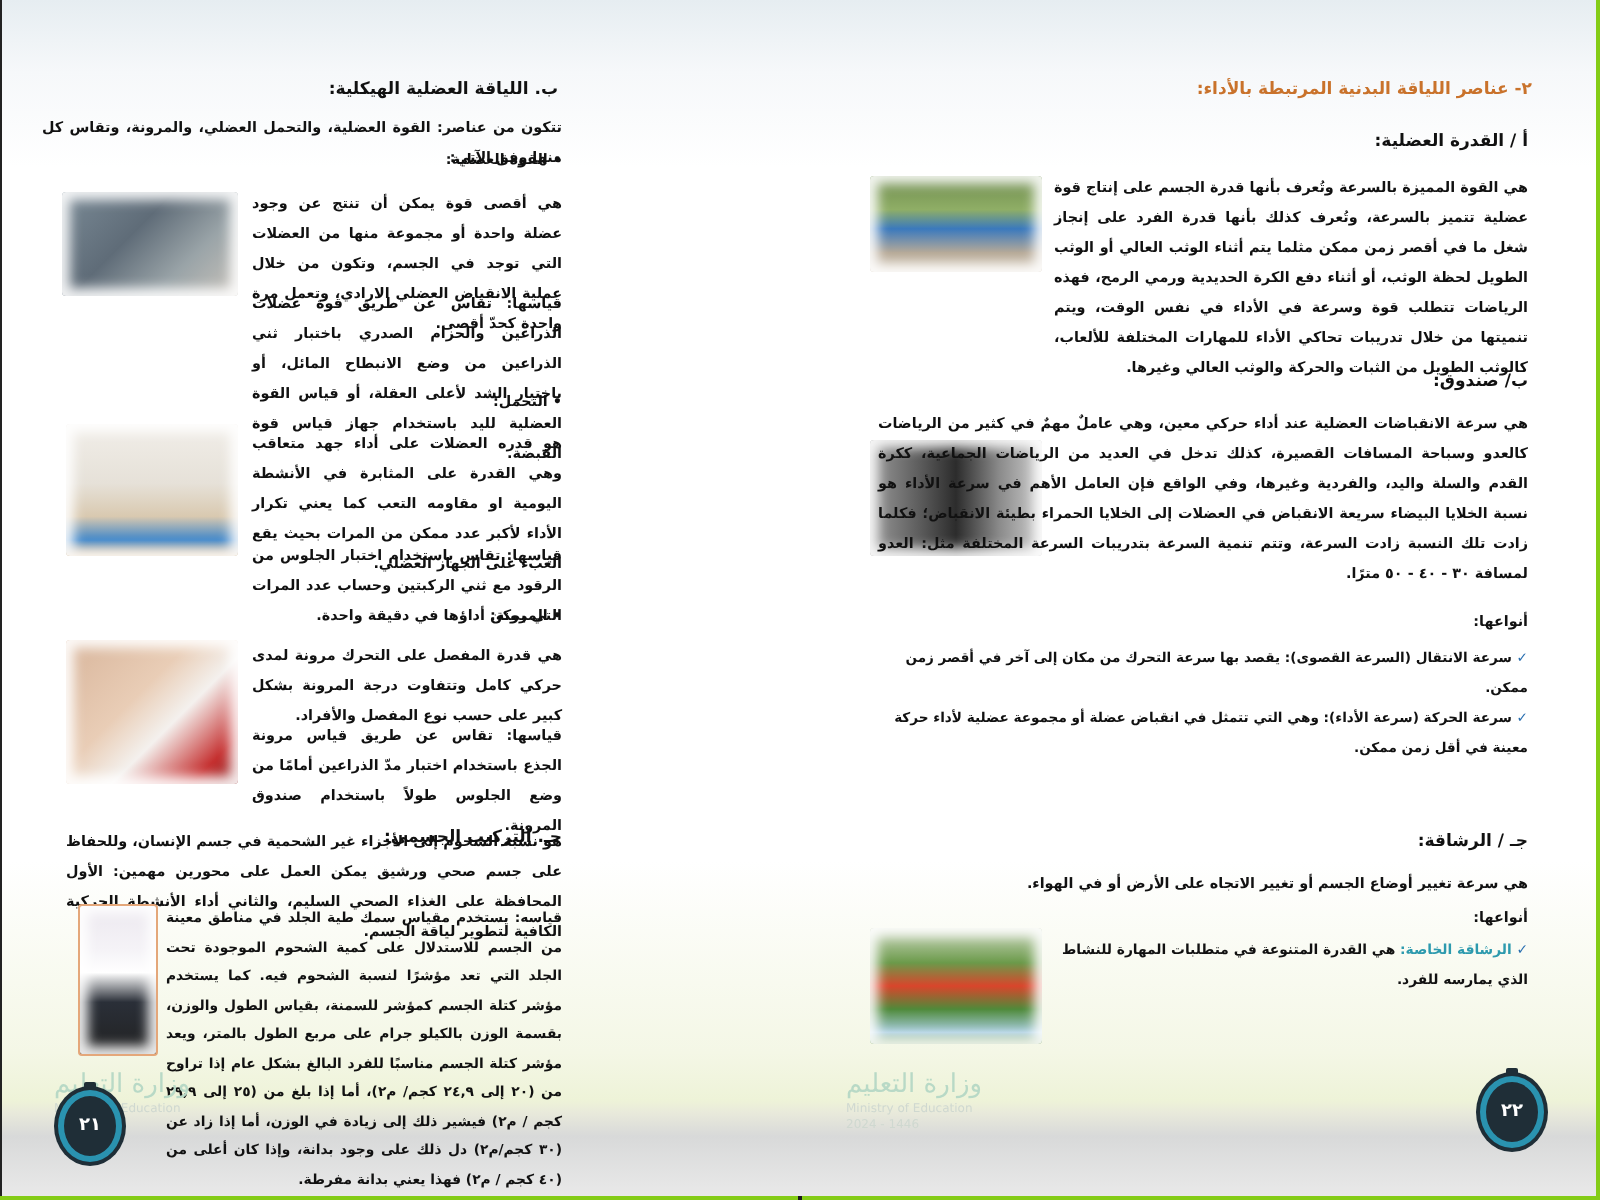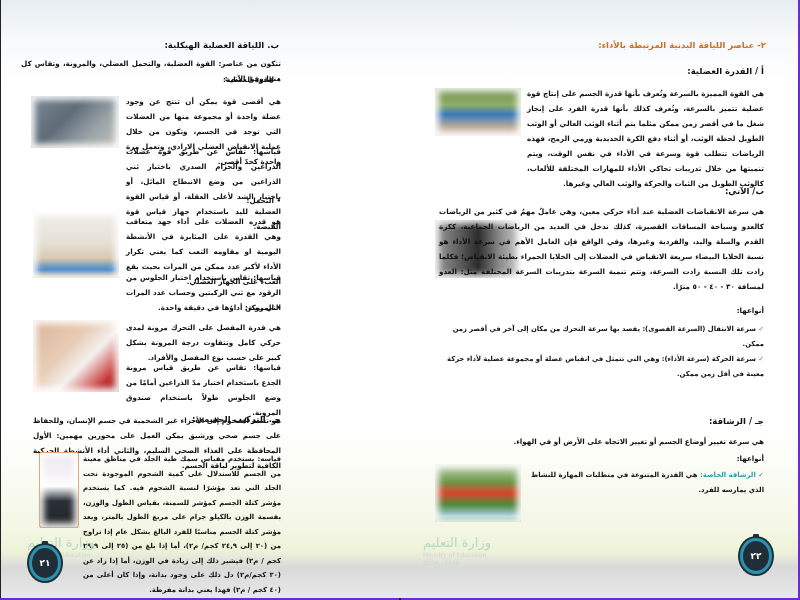--- a/index.html
+++ b/index.html
@@ -1,18 +1,18 @@
 <!DOCTYPE html>
 <html><head>
 <meta charset="utf-8">
 <style>
   * { box-sizing: border-box; margin: 0; padding: 0; }
   html, body { width: 800px; height: 600px; overflow: hidden; background: #1a1a1a; }
   body { font-family: "DejaVu Sans", sans-serif; }
-  .spread { position: relative; width: 800px; height: 600px; display: flex; background: #6d28d9; }
+  .spread { position: relative; width: 800px; height: 600px; display: flex; background: #84cc16; }
   .page {
     position: relative; width: 399px; height: 598px; margin-top: 0;
     background: linear-gradient(to bottom, #e6edf1 0%, #f6f8fa 6%, #ffffff 14%, #ffffff 72%, #f4f7e6 88%, #eef3d8 92%, #e9eadb 93%, #d8d9d9 95%, #e9e9e9 100%);
     overflow: hidden;
   }
   .page.left { border-left: 1px solid #222; }
   .page.right { margin-left: 0; }
   .page-inner { position: absolute; left: 0; right: 0; top: 0; bottom: 0; direction: rtl; }
   .text { position: absolute; font-size: 7.2px; line-height: 15px; color: #111; text-align: justify; direction: rtl; font-weight: bold; }
   .h-orange { color: #c9722b; font-weight: bold; font-size: 8.5px; position: absolute; direction: rtl; }
@@ -79,21 +79,21 @@
   <div class="gutter"></div>
 
   <div class="page right">
     <div class="page-inner">
       <div class="h-orange" style="right:32px; top:40px;">٢- عناصر اللياقة البدنية المرتبطة بالأداء:</div>
 
       <div class="h-black" style="right:34px; top:66px;">أ / القدرة العضلية:</div>
       <div class="photo" style="left:36px; top:88px; width:86px; height:48px; background:linear-gradient(to bottom,#6e8b4d 0%,#8fae66 35%,#3a79bd 55%,#b7aa98 80%,#d6cbbb 100%);"></div>
       <div class="text" style="right:34px; left:128px; top:86px;">هي القوة المميزة بالسرعة وتُعرف بأنها قدرة الجسم على إنتاج قوة عضلية تتميز بالسرعة، وتُعرف كذلك بأنها قدرة الفرد على إنجاز شغل ما في أقصر زمن ممكن مثلما يتم أثناء الوثب العالي أو الوثب الطويل لحظة الوثب، أو أثناء دفع الكرة الحديدية ورمي الرمح، فهذه الرياضات تتطلب قوة وسرعة في الأداء في نفس الوقت، ويتم تنميتها من خلال تدريبات تحاكي الأداء للمهارات المختلفة للألعاب، كالوثب الطويل من الثبات والحركة والوثب العالي وغيرها.</div>
 
-      <div class="h-black" style="right:34px; top:186px;">ب/ الآتي:</div>
+      <div class="h-black" style="right:34px; top:186px;">ب/ صندوق:</div>
       <div class="photo" style="left:36px; top:220px; width:86px; height:58px; background:linear-gradient(90deg,#9a9a9a 0%,#5a5a5a 30%,#2c2c2c 50%,#8a8a8a 75%,#cfcfcf 100%);"></div>
       <div class="text" style="right:34px; left:40px; top:204px;">هي سرعة الانقباضات العضلية عند أداء حركي معين، وهي عاملٌ مهمٌ في كثير من الرياضات كالعدو وسباحة المسافات القصيرة، كذلك تدخل في العديد من الرياضات الجماعية، ككرة القدم والسلة واليد، والفردية وغيرها، وفي الواقع فإن العامل الأهم في سرعة الأداء هو نسبة الخلايا البيضاء سريعة الانقباض في العضلات إلى الخلايا الحمراء بطيئة الانقباض؛ فكلما زادت تلك النسبة زادت السرعة، وتتم تنمية السرعة بتدريبات السرعة المختلفة مثل: العدو لمسافة ٣٠ - ٤٠ - ٥٠ مترًا.</div>
 
       <div class="bullet-label" style="right:34px; top:306px;">أنواعها:</div>
       <div class="list" style="right:34px; left:34px; top:322px;">
         <span class="list-item"><span class="check">✓ </span><span>سرعة الانتقال (السرعة القصوى): يقصد بها سرعة التحرك من مكان إلى آخر في أقصر زمن ممكن.</span></span>
         <span class="list-item"><span class="check">✓ </span><span>سرعة الحركة (سرعة الأداء): وهي التي تتمثل في انقباض عضلة أو مجموعة عضلية لأداء حركة معينة في أقل زمن ممكن.</span></span>
       </div>
 
       <div class="h-black" style="right:34px; top:416px;">جـ / الرشاقة:</div>

